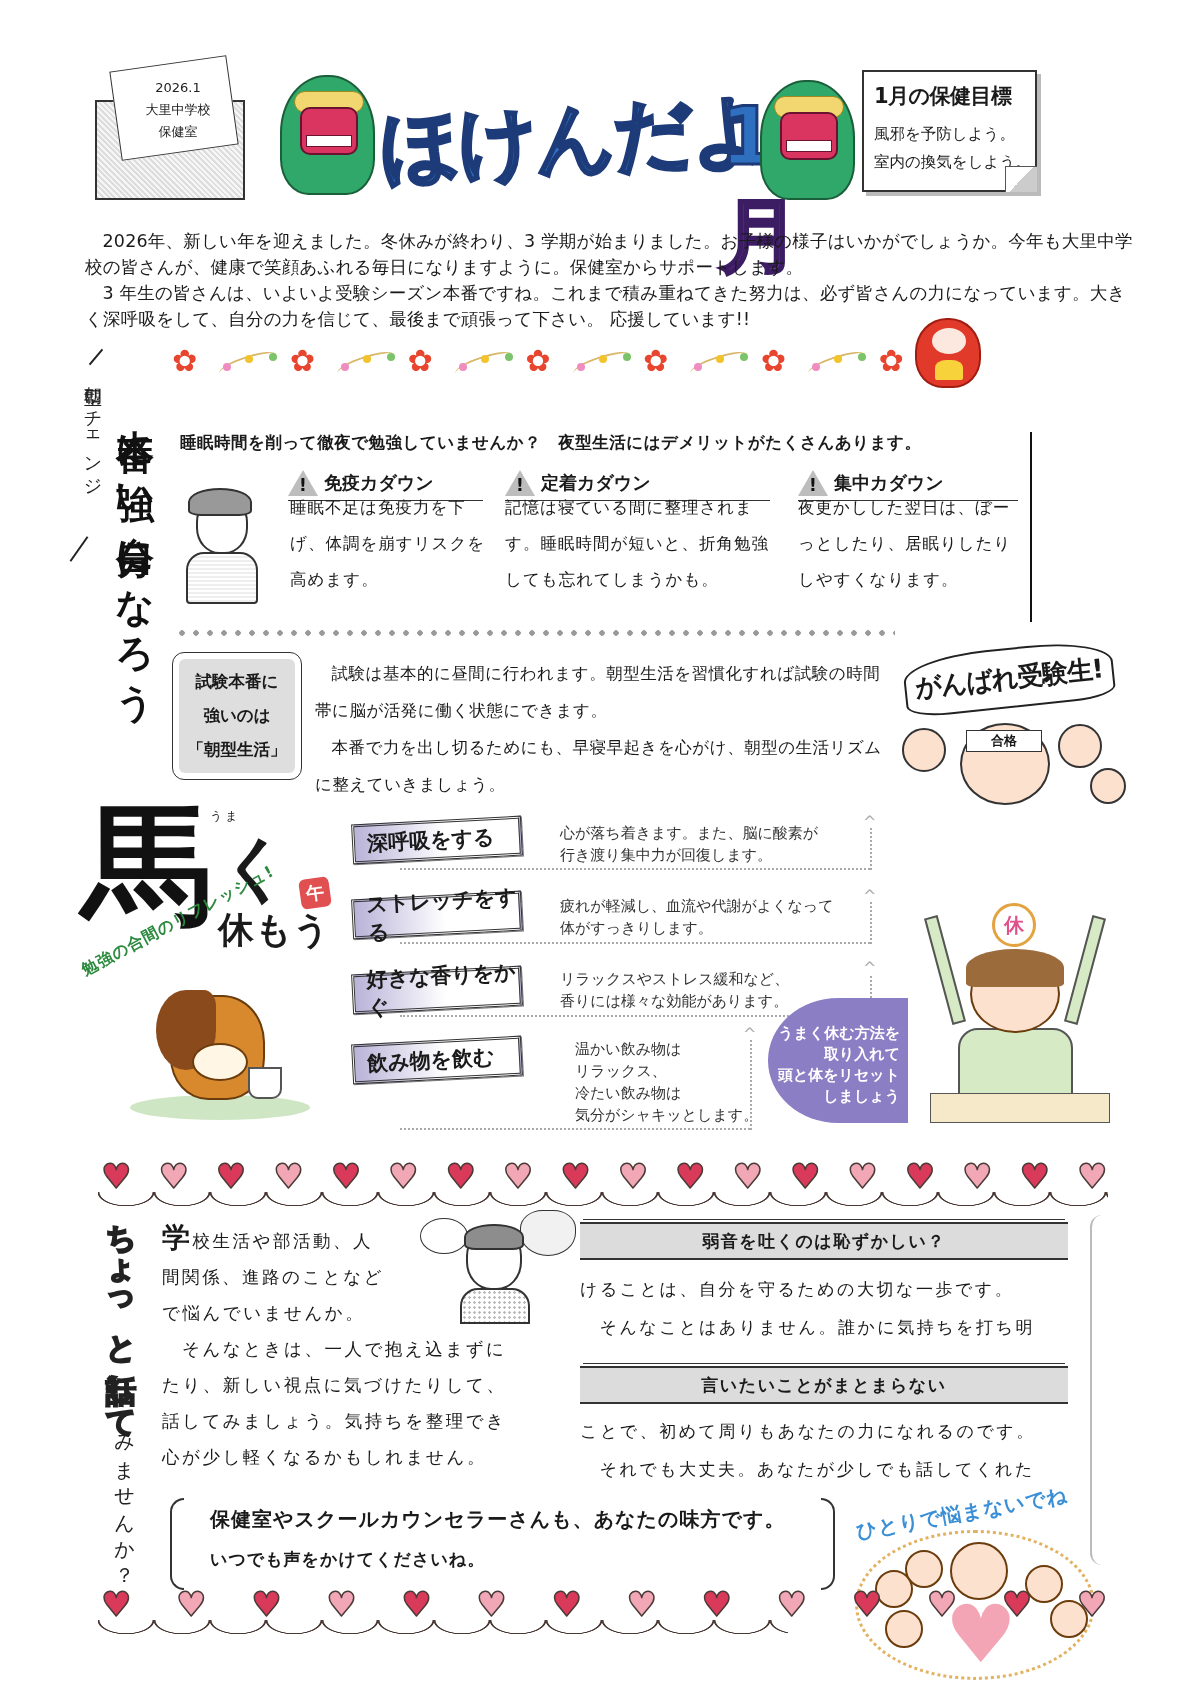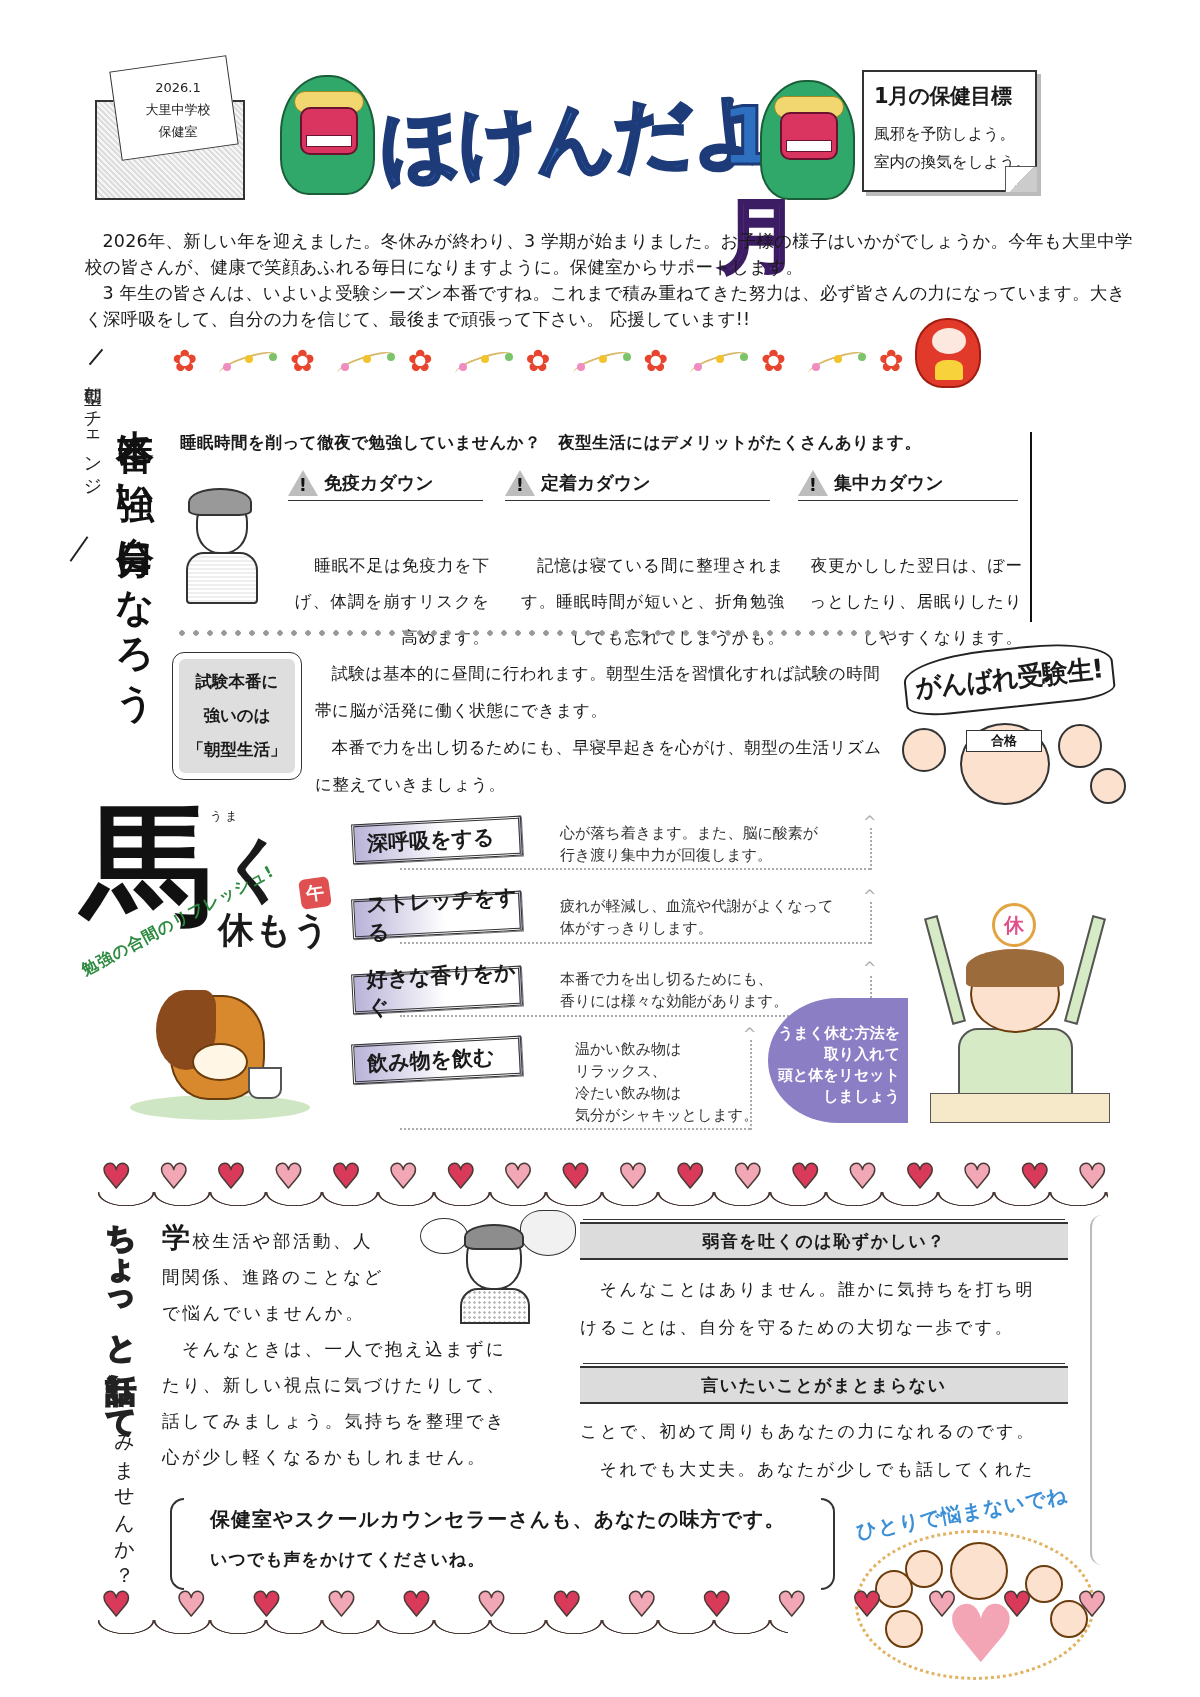--- a/index.html
+++ b/index.html
@@ -54,21 +54,21 @@
   .vert-slash1 { left: 86px; top: 356px; width: 20px; height: 2px; background:#222; transform: rotate(-50deg); }
   .vert-slash2 { left: 64px; top: 548px; width: 30px; height: 2px; background:#222; transform: rotate(-55deg); }
   .vert-main { left: 110px; top: 400px; width: 48px; font-size: 38px; font-weight: bold; writing-mode: vertical-rl; line-height: 46px; letter-spacing: 4px; color:#111; }
 
   
   .night-lead { left: 180px; top: 432px; font-size: 16.5px; font-weight:bold; letter-spacing:0.5px; }
   .col-title { position:absolute; top:470px; font-size:18px; font-weight:bold; display:flex; align-items:center; gap:6px; border-bottom:1.5px solid #333; padding-bottom:4px; }
   .warn { width:30px; height:26px; position:relative; }
   .warn::before { content:""; position:absolute; left:0; bottom:0; border-left:15px solid transparent; border-right:15px solid transparent; border-bottom:26px solid #bdbdbd; }
   .warn::after { content:"!"; position:absolute; left:11px; top:5px; font-size:17px; font-weight:bold; color:#111; }
-  .col-body { position:absolute; top:548px; font-size:16.5px; line-height:36px; letter-spacing:1px;text-align:right; }
+  .col-body { position:absolute; top:490px; font-size:16.5px; line-height:36px; letter-spacing:1px; }
   .sleepy { left: 178px; top: 478px; width: 90px; height: 130px; }
   .sleepy .head { position:absolute; left:18px; top:18px; width:52px; height:58px; border:2px solid #333; border-radius:45%; background:#fff; }
   .sleepy .cap { position:absolute; left:10px; top:10px; width:64px; height:28px; border:2px solid #333; border-radius:50% 50% 20% 20%; background:#999; }
   .sleepy .bodyx { position:absolute; left:8px; top:74px; width:72px; height:52px; border:2px solid #333; border-radius:18px 18px 4px 4px; background: repeating-linear-gradient(0deg,#eee 0 2px,#fff 2px 4px); }
   .night-right-deco { left: 1030px; top: 432px; width: 20px; height: 190px; border-left:2px solid #111; }
 
   .dotline { left: 175px; top: 630px; width: 720px; height: 6px; background: radial-gradient(circle, #999 2.5px, transparent 3px) 0 0/14px 6px repeat-x; }
 
   
   .morning-box { left: 172px; top: 652px; width: 130px; height: 128px; border: 1.5px solid #333; border-radius: 12px; padding:6px; }
@@ -313,21 +313,21 @@
 <div class="tip-desc" style="left:560px;top:895px;">
   <div>疲れが軽減し、血流や代謝がよくなって</div>
   <div>体がすっきりします。</div>
 </div>
 <div class="tip-line" style="left:400px;top:942px;width:470px;"></div>
 <div class="tip-vline" style="left:870px;top:902px;height:42px;"></div>
 <div class="tip-arrow" style="left:863px;top:886px;">^</div>
 
 <div class="tip-label" style="left:352px;top:970px;">好きな香りをかぐ</div>
 <div class="tip-desc" style="left:560px;top:968px;">
-  <div>本番で力を出し切るためにも、</div>
+  <div>リラックスやストレス緩和など、</div>
   <div>香りには様々な効能があります。</div>
 </div>
 <div class="tip-line" style="left:400px;top:1015px;width:400px;"></div>
 <div class="tip-vline" style="left:870px;top:976px;height:30px;"></div>
 <div class="tip-arrow" style="left:863px;top:958px;">^</div>
 
 <div class="tip-label" style="left:352px;top:1040px;">飲み物を飲む</div>
 <div class="tip-desc" style="left:543px;top:1038px;margin-left:32px;">
   <div>温かい飲み物は</div>
   <div>リラックス、</div>
@@ -393,22 +393,22 @@
 <div class="abs worried">
   <div class="cloud"></div>
   <div class="cloud2"></div>
   <div class="body"></div>
     <div class="head"></div>
     <div class="hair"></div>
 </div>
 
 <div class="qa-head" style="top:1222px;">弱音を吐くのは恥ずかしい？</div>
 <div class="qa-body" style="top:1270px;">
+  <div>けることは、自分を守るための大切な一歩です。</div>
   <div>　そんなことはありません。誰かに気持ちを打ち明</div>
-  <div>けることは、自分を守るための大切な一歩です。</div>
 </div>
 <div class="qa-head" style="top:1366px;">言いたいことがまとまらない</div>
 <div class="qa-body" style="top:1412px;">
   <div>ことで、初めて周りもあなたの力になれるのです。</div>
   <div>　それでも大丈夫。あなたが少しでも話してくれた</div>
 </div>
 
 <div class="abs curly-box">
   <div class="brace-l"></div>
   <div class="curly-line1">保健室やスクールカウンセラーさんも、あなたの味方です。</div>

